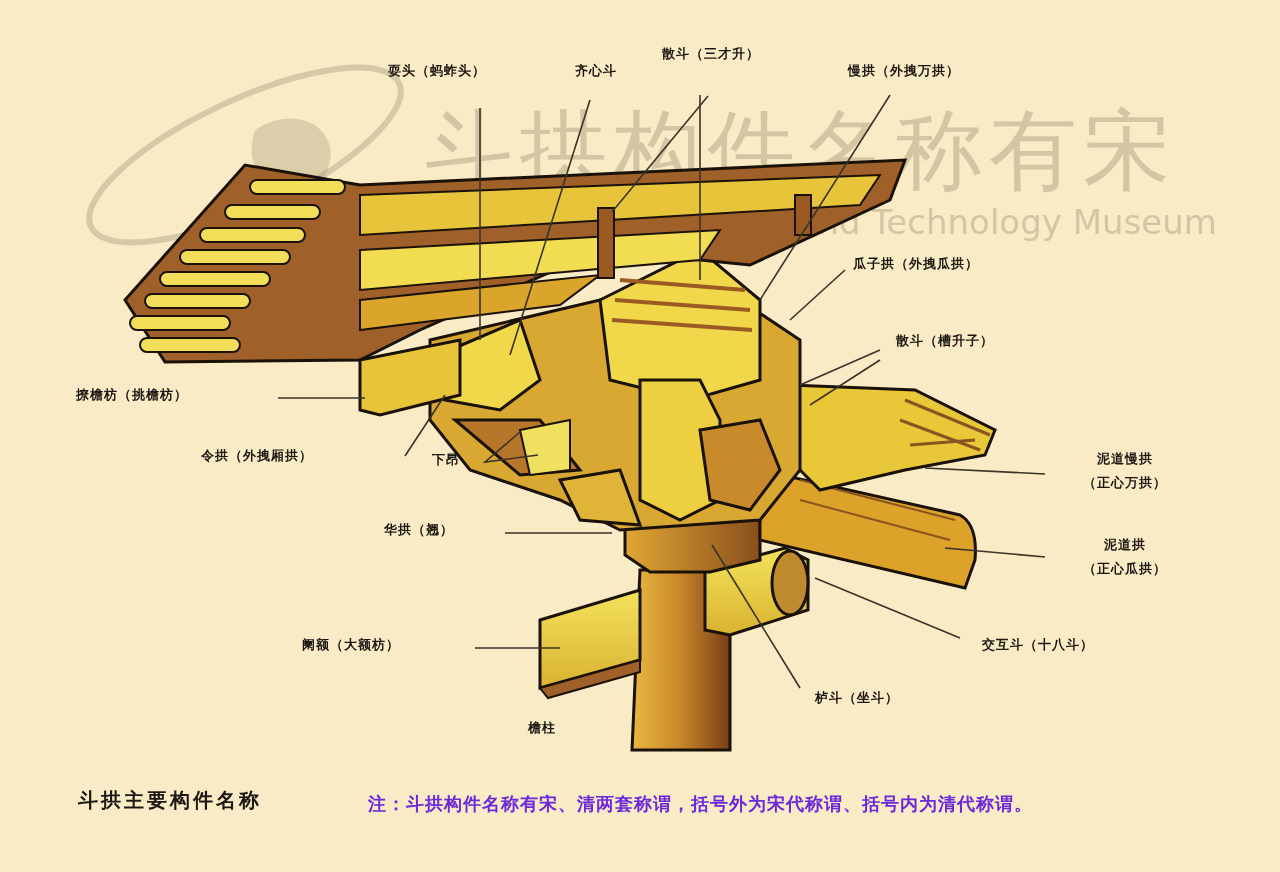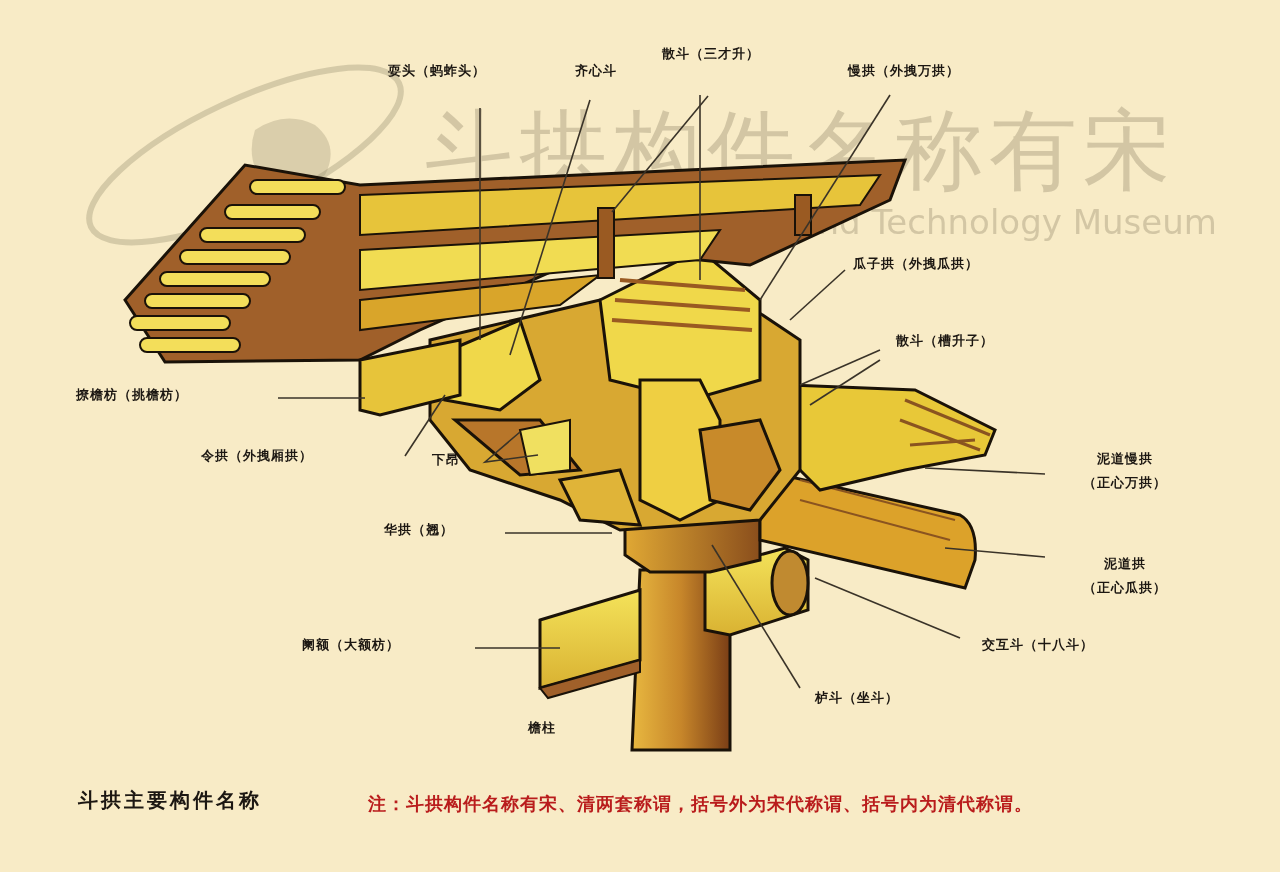--- a/index.html
+++ b/index.html
@@ -4,21 +4,21 @@
 <style>
   html, body { margin:0; padding:0; }
   body { width:1280px; height:872px; background:#f8ebc6; position:relative; overflow:hidden;
          font-family:"DejaVu Serif", "Liberation Serif", serif; }
   .canvas { position:absolute; left:0; top:0; width:1280px; height:872px; }
   .label { position:absolute; font-size:13px; font-weight:bold; color:#1c1712; white-space:nowrap; letter-spacing:1px; line-height:1.2; }
   .label.center { text-align:center; }
   .watermark-cn { position:absolute; left:425px; top:92px; font-size:88px; color:rgba(150,140,110,0.38); letter-spacing:6px; font-family:"DejaVu Sans", sans-serif; white-space:nowrap; }
   .watermark-en { position:absolute; left:425px; top:202px; font-size:34px; color:rgba(150,140,110,0.38); font-family:"DejaVu Sans", sans-serif; white-space:nowrap; }
   .footer-title { position:absolute; left:78px; top:787px; font-size:20px; font-weight:bold; color:#1c1712; letter-spacing:3px; }
-  .footer-note { position:absolute; left:368px; top:792px; font-size:18px; font-weight:bold; color:#b91c1c; letter-spacing:1px; white-space:nowrap; }
+  .footer-note { position:absolute; left:368px; top:792px; font-size:18px; font-weight:bold; color:#6d28d9; letter-spacing:1px; white-space:nowrap; }
 </style>
 </head>
 <body>
 
 <svg class="canvas" viewBox="0 0 1280 872">
   <ellipse cx="245" cy="155" rx="170" ry="55" transform="rotate(-25 245 155)" fill="none" stroke="rgba(150,140,110,0.35)" stroke-width="6"></ellipse>
   <path d="M255 130 q30 -20 60 -5 q25 20 10 50 q-30 25 -60 10 q-20 -25 -10 -55z" fill="rgba(150,140,110,0.3)"></path>
 </svg>
 <div class="watermark-cn">斗拱构件名称有宋</div>
 <div class="watermark-en">China Digital Science and Technology Museum</div>
@@ -116,21 +116,21 @@
 <div class="label" style="left:853px; top:256px;">瓜子拱（外拽瓜拱）</div>
 <div class="label" style="left:896px; top:333px;">散斗（槽升子）</div>
 <div class="label" style="left:76px; top:387px;">撩檐枋（挑檐枋）</div>
 <div class="label" style="left:201px; top:448px;text-align:center;">令拱（外拽厢拱）</div>
 <div class="label" style="left:432px; top:452px;">下昂</div>
 <div class="label" style="left:384px; top:522px;">华拱（翘）</div>
 <div class="label center" style="left:1055px; top:451px; width:140px;">
   <div>泥道慢拱</div>
   <div style="margin-top:8px;">（正心万拱）</div>
 </div>
-<div class="label center" style="left:1055px; top:537px; width:140px;margin-top:19px;">
+<div class="label center" style="left:1055px; top:537px; width:140px;">
   <div>泥道拱</div>
   <div style="margin-top:8px;">（正心瓜拱）</div>
 </div>
 <div class="label" style="left:302px; top:637px;">阑额（大额枋）</div>
 <div class="label" style="left:982px; top:637px;">交互斗（十八斗）</div>
 <div class="label" style="left:815px; top:690px;">栌斗（坐斗）</div>
 <div class="label" style="left:528px; top:720px;">檐柱</div>
 
 <div class="footer-title">斗拱主要构件名称</div>
 <div class="footer-note">注：斗拱构件名称有宋、清两套称谓，括号外为宋代称谓、括号内为清代称谓。</div>

